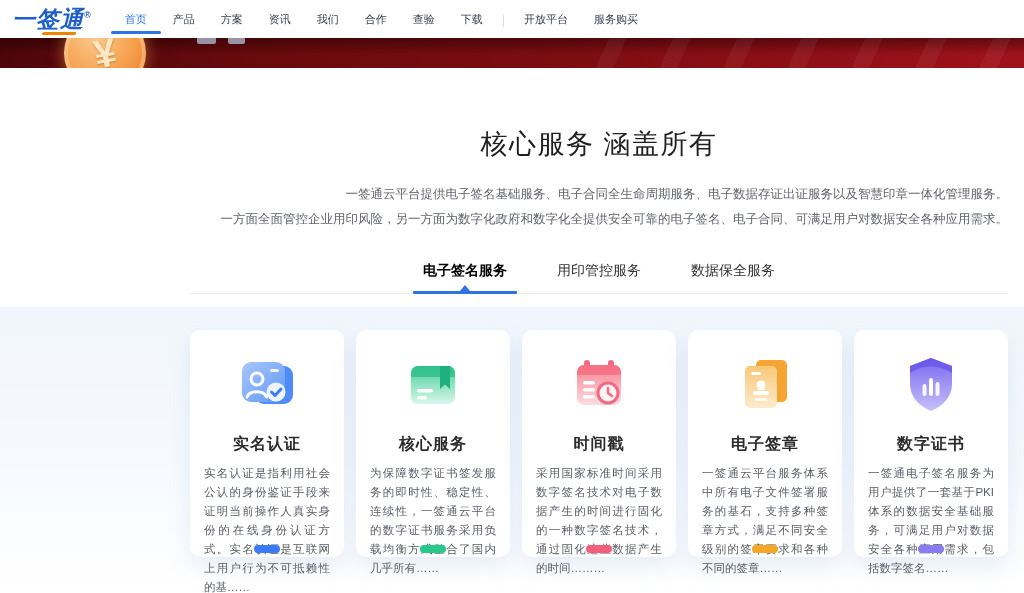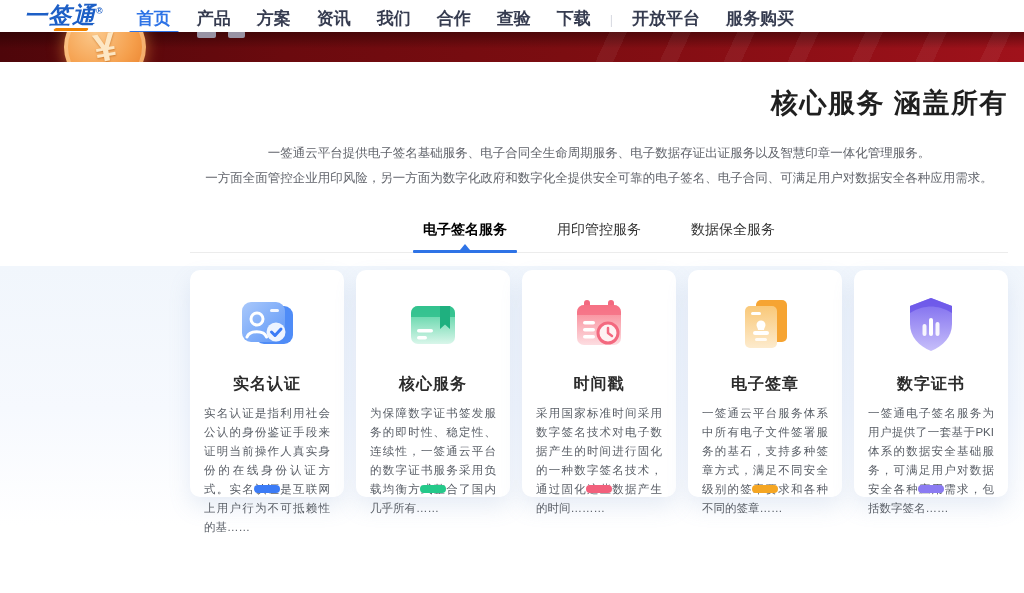--- a/index.html
+++ b/index.html
@@ -1,28 +1,28 @@
 <!DOCTYPE html>
 <html><head>
 <meta charset="utf-8">
 <style>
   * { margin:0; padding:0; box-sizing:border-box; }
   html,body { width:1024px; height:593px; overflow:hidden; background:#fff;
     font-family:"Liberation Sans","DejaVu Sans",sans-serif; }
 
   
-  .topbar { height:32px; display:flex; align-items:flex-start; padding-left:24px; background:#fff; position:relative; }
+  .topbar { height:38px; display:flex; align-items:center; padding-left:12px; background:#fff; position:relative; }
   .logo { position:relative; font-size:23px; font-weight:bold; color:#1d5fc6; letter-spacing:1px;
     font-style:italic; white-space:nowrap; cursor:pointer; }
   .logo sup { font-size:9px; font-style:normal; color:#1d5fc6; }
   .logo::after { content:""; position:absolute; left:30px; bottom:0px; width:34px; height:3px;
     background:#f08300; border-radius:2px; transform:skewX(-28deg); }
   .navlinks { display:flex; align-items:center; margin-left:20px; }
   .navlinks a { position:relative; display:block; padding:0 13px; line-height:38px;
-    font-size:17px; color:#363c50; font-weight:bold; text-decoration:none; cursor:pointer; }
+    font-size:11px; color:#363c50; font-weight:normal; text-decoration:none; cursor:pointer; }
   .navlinks a.active { color:#2e73e6; }
   .navlinks a.active::after { content:""; position:absolute; left:50%; transform:translateX(-50%);
     bottom:4px; width:50px; height:3px; background:#2e73e6; border-radius:2px; }
   .nav-sep { color:#d9dce3; font-size:13px; padding:0 6px; }
 
   
   .banner { position:relative; height:30px; overflow:hidden;
     background:linear-gradient(90deg,#4e060a 0%,#6b0a0e 28%,#7c0d11 55%,#8e0f16 78%,#a0121b 100%); }
   .banner::before { content:""; position:absolute; inset:0;
     background:linear-gradient(180deg,rgba(20,0,0,.45),rgba(20,0,0,0) 55%); }
@@ -33,36 +33,36 @@
     box-shadow:inset 0 0 0 4px rgba(255,235,200,.35), 0 0 16px rgba(255,160,70,.55);
     display:flex; align-items:center; justify-content:center; z-index:2; }
   .coin span { color:#fde7c4; font-size:40px; font-weight:bold; transform:rotate(-10deg);
     text-shadow:0 1px 2px rgba(180,90,10,.6); }
   .chip { position:absolute; top:-1px; height:7px; border-radius:2px; background:#a7adc0; opacity:.85; z-index:3; }
   .chip.c1 { left:197px; width:19px; }
   .chip.c2 { left:228px; width:17px; }
 
   
   .content { width:818px; margin-left:190px; }
-  .section-title { margin-top:23px; text-align:right; font-size:27px; font-weight:bold;
+  .section-title { margin-top:58px; text-align:center; font-size:27px; font-weight:normal;
     color:#1f1f1f; letter-spacing:1.5px; }
-  .intro { margin-top:20px; text-align:center; font-size:12.5px; color:#61646b; line-height:25px; }
+  .intro { margin-top:20px; text-align:right; font-size:12.5px; color:#61646b; line-height:25px; }
 
   
   .tabs { margin-top:30px; display:flex; justify-content:center; gap:30px; border-bottom:1px solid #ececec; }
   .tab { position:relative; padding:0 10px 13px; font-size:14px; color:#333; cursor:pointer; }
   .tab.active { color:#000000; font-weight:bold; }
   .tab.active::after { content:""; position:absolute; left:0; right:0; bottom:-1px; height:3px;
     background:#2e73e6; border-radius:1px; }
   .tab.active::before { content:""; position:absolute; left:50%; transform:translateX(-50%);
     bottom:2px; width:0; height:0; border-left:5px solid transparent; border-right:5px solid transparent;
     border-bottom:6px solid #2e73e6; }
 
   
-  .cards-band { margin-top:13px; padding:4px 0 28px;
+  .cards-band { margin-top:13px; padding:23px 0 28px;
     background:linear-gradient(180deg,#f1f6fc 0%,#f6f9fe 55%,#ffffff 100%); }
   .cards { display:flex; gap:12px; width:818px; margin-left:190px; }
   .card { flex:1; position:relative; height:227px; background:#fff; border-radius:10px;
     box-shadow:0 10px 22px rgba(120,150,200,.16); padding:0 14px; text-align:center; cursor:pointer; }
   .card-icon { width:64px; height:64px; margin:22px auto 0; }
   .card-title { margin-top:14px; font-size:16px; font-weight:bold; color:#2b2b2b; letter-spacing:1px; }
   .card-desc { margin-top:9px; font-size:11.5px; color:#595e66; line-height:19px; text-align:justify; }
   .card-pill { position:absolute; bottom:4px; left:50%; transform:translateX(-50%);
     width:26px; height:8px; border-radius:4px; }
 </style>

